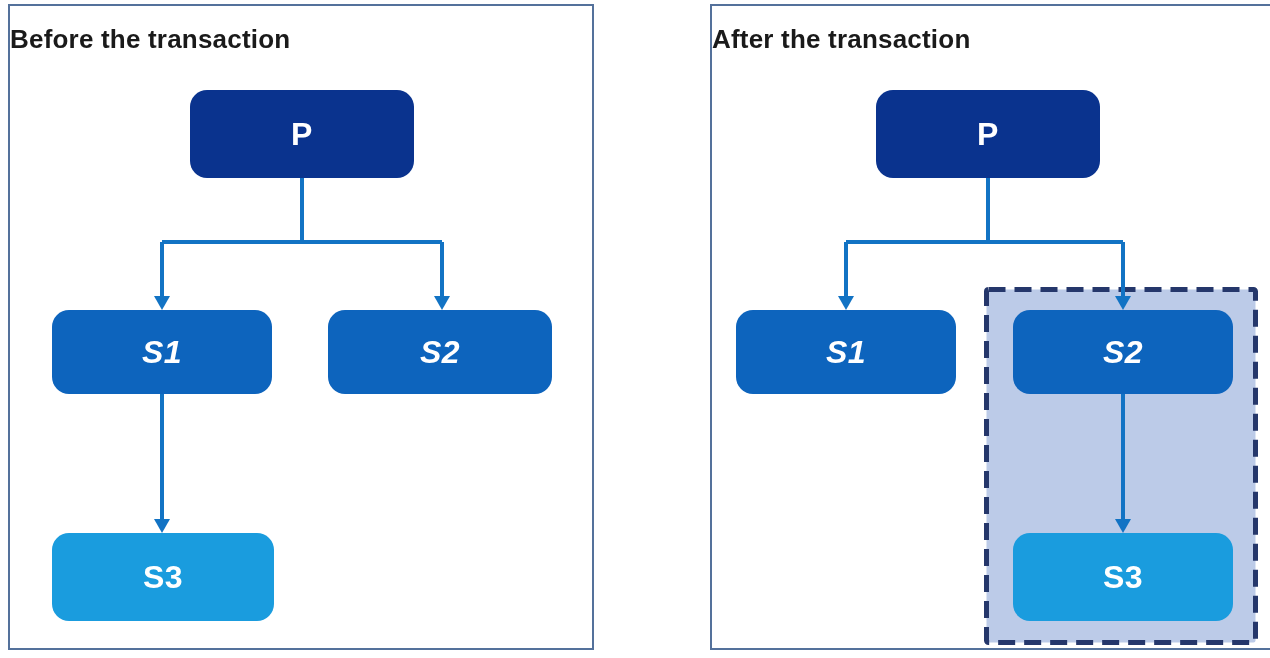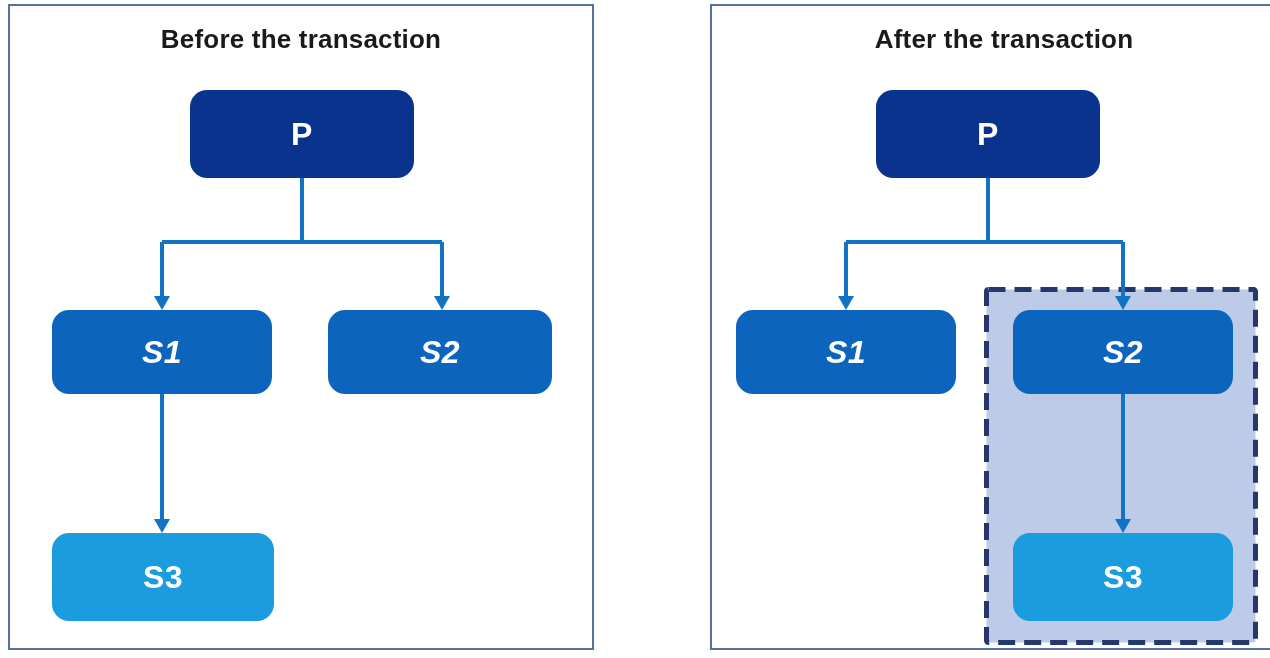--- a/index.html
+++ b/index.html
@@ -29,21 +29,20 @@
     top: 4px;
     height: 646px;
     border: 2px solid var(--panel-border);
     background: var(--background);
   }
   .panel.before { left: 8px;   width: 586px; }
   .panel.after  { left: 674px; width: 588px; margin-left: 36px; }
   .panel-title {
     position: absolute;
     top: 18px; left: 0; right: 0;
-    text-align: center;
     font-size: 26px;
     font-weight: bold;
     color: var(--title-text);
     letter-spacing: 0.2px;
   }
   .node {
     position: absolute;
     display: flex;
     align-items: center;
     justify-content: center;

